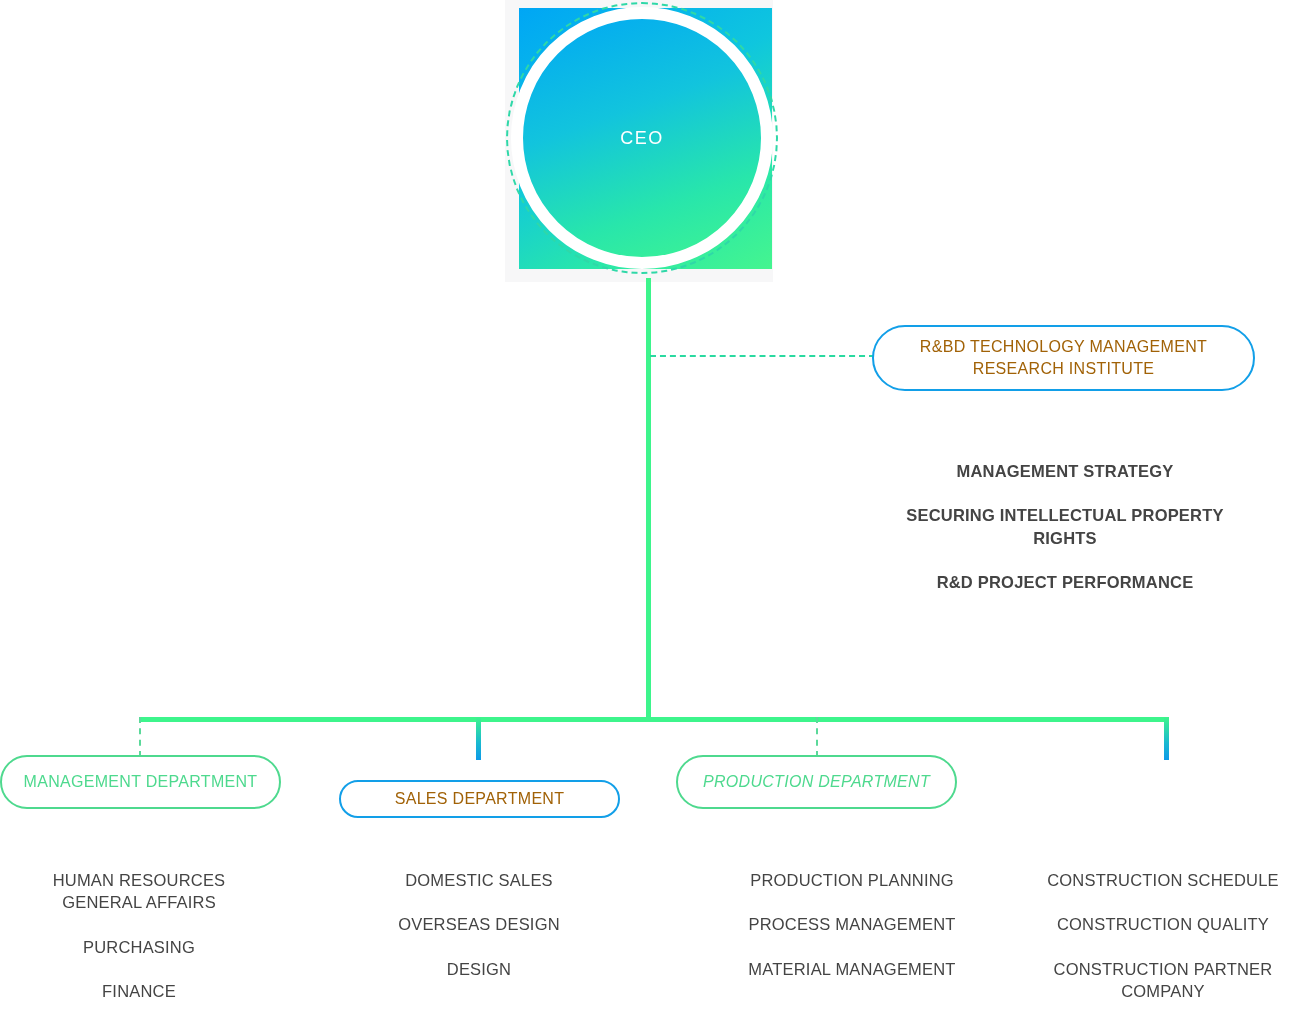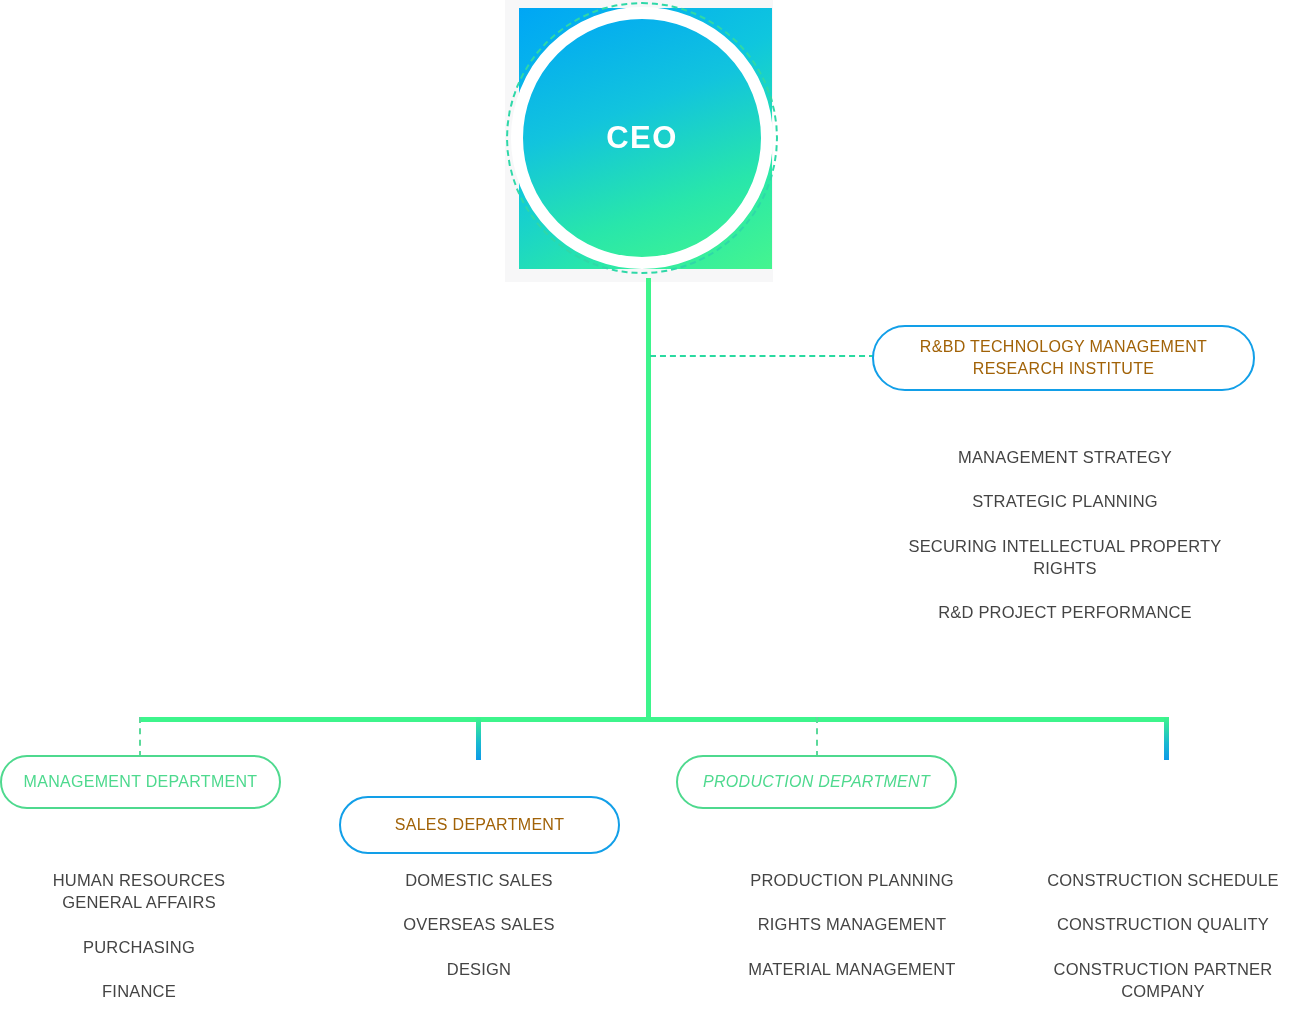--- a/index.html
+++ b/index.html
@@ -65,22 +65,22 @@
     width: 246px;
     height: 246px;
     border-radius: 50%;
     background: linear-gradient(160deg, #00a6f5 0%, #12c4dd 40%, #28e6ab 73%, #42f58f 100%);
     display: flex;
     align-items: center;
     justify-content: center;
   }
   .ceo-label {
     color: #ffffff;
-    font-size: 31px;
-    font-weight: bold;
+    font-size: 18px;
+    font-weight: normal;
     letter-spacing: 1.5px;
   }
 
   
   .trunk {
     position: absolute;
     left: 646px;
     top: 278px;
     width: 5px;
     height: 442px;
@@ -163,23 +163,23 @@
     height: 66px;
   }
   .pill-mgmt {
     left: 0px;
     top: 755px;
     width: 281px;
     height: 54px;
   }
   .pill-sales {
     left: 339px;
-    top: 796px;
+    top: 780px;
     width: 281px;
-    height: 58px;
+    height: 38px;
   }
   .pill-prod {
     left: 676px;
     top: 755px;
     width: 281px;
     height: 54px;
     font-style: italic;
   }
   .pill-constr {
     left: 1013px;
@@ -193,21 +193,21 @@
     position: absolute;
     text-align: center;
     color: #444444;
     font-size: 16.5px;
     letter-spacing: 0.2px;
     line-height: 1.35;
   }
   .sublist .item { margin-bottom: 22px; }
   .sublist .item:last-child { margin-bottom: 0; }
 
-  .sub-rbd   { left: 900px; top: 446px; width: 330px; }
+  .sub-rbd   { left: 900px; top: 460px; width: 330px; font-weight: bold; }
   .sub-mgmt  { left: 18px;  top: 869px; width: 242px; }
   .sub-sales { left: 358px; top: 869px; width: 242px; }
   .sub-prod  { left: 731px; top: 869px; width: 242px; }
   .sub-constr{ left: 1042px;top: 869px; width: 242px; }
 </style>
 </head>
 <body>
 
 <div id="org-chart">
 
@@ -225,49 +225,48 @@
   <div class="drop dashed-mgmt"></div>
   <div class="drop solid-sales"></div>
   <div class="drop dashed-prod"></div>
   <div class="drop solid-construction"></div>
 
   <div class="pill blue pill-rbd">
     <span>R&amp;BD TECHNOLOGY MANAGEMENT RESEARCH INSTITUTE</span>
   </div>
   <div class="sublist sub-rbd">
     <div class="item">MANAGEMENT STRATEGY</div>
-    <div class="item">STRATEGIC PLANNING</div>
     <div class="item">SECURING INTELLECTUAL PROPERTY RIGHTS</div>
     <div class="item">R&amp;D PROJECT PERFORMANCE</div>
   </div>
 
   <div class="pill green pill-mgmt">
     <span>MANAGEMENT DEPARTMENT</span>
   </div>
   <div class="sublist sub-mgmt">
     <div class="item">HUMAN RESOURCES GENERAL AFFAIRS</div>
     <div class="item">PURCHASING</div>
     <div class="item">FINANCE</div>
   </div>
 
   <div class="pill blue pill-sales">
     <span>SALES DEPARTMENT</span>
   </div>
   <div class="sublist sub-sales">
     <div class="item">DOMESTIC SALES</div>
-    <div class="item">OVERSEAS SALES</div>
+    <div class="item">OVERSEAS DESIGN</div>
     <div class="item">DESIGN</div>
   </div>
 
   <div class="pill green pill-prod">
     <span>PRODUCTION DEPARTMENT</span>
   </div>
   <div class="sublist sub-prod">
     <div class="item">PRODUCTION PLANNING</div>
-    <div class="item">RIGHTS MANAGEMENT</div>
+    <div class="item">PROCESS MANAGEMENT</div>
     <div class="item">MATERIAL MANAGEMENT</div>
   </div>
 
   <div class="sublist sub-constr">
     <div class="item">CONSTRUCTION SCHEDULE</div>
     <div class="item">CONSTRUCTION QUALITY</div>
     <div class="item">CONSTRUCTION PARTNER COMPANY</div>
   </div>
 
 </div>

